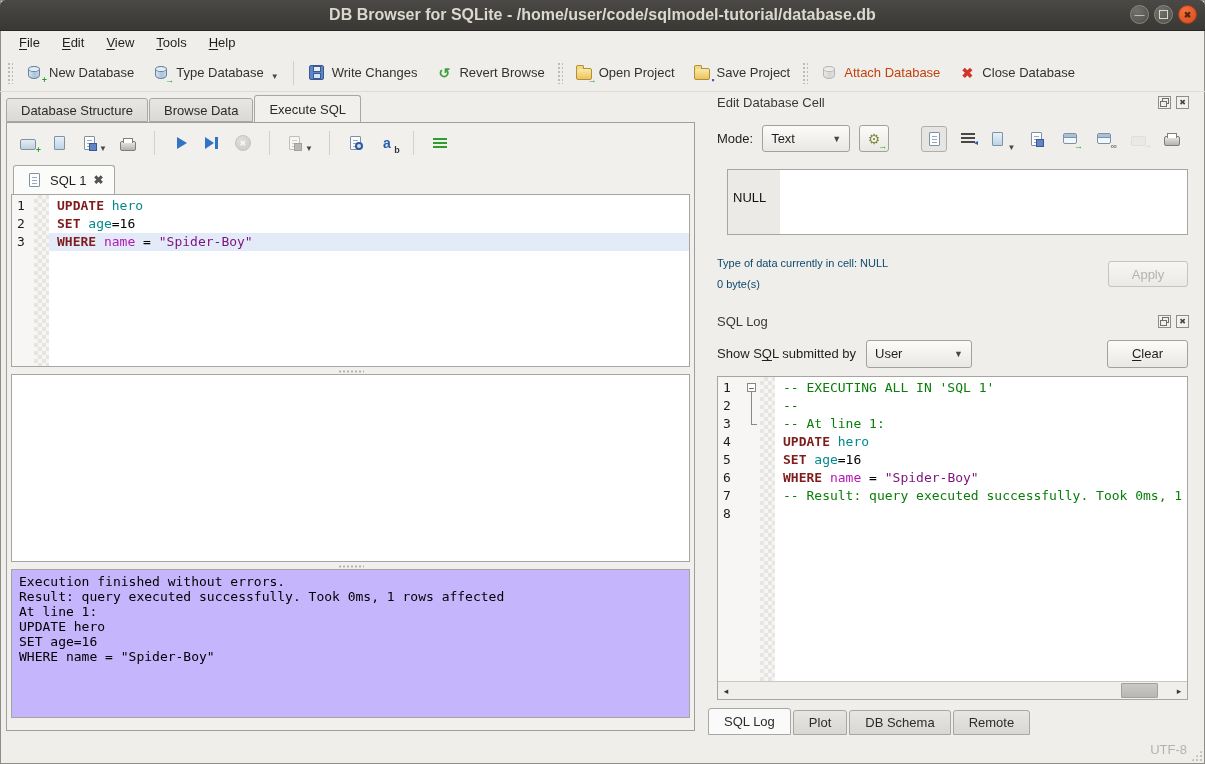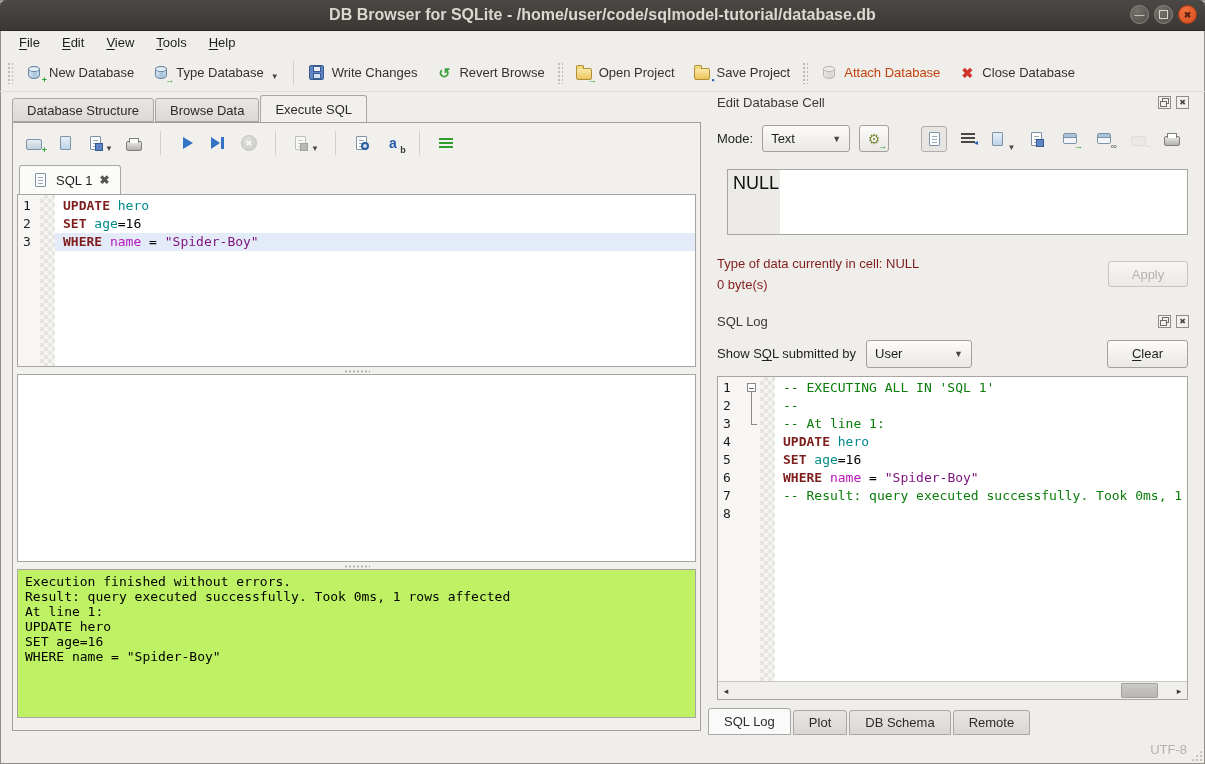--- a/index.html
+++ b/index.html
@@ -52,21 +52,21 @@
   .sh-stop{width:14px;height:14px;border-radius:50%;background:radial-gradient(circle at 35% 30%,#cfcdc9,#a9a7a3);border:1px solid #969492;display:flex;align-items:center;justify-content:center;}
   .sh-stop::before{content:"✖";color:#fff;font-size:8px;}
   .sh-lines-green{width:14px;height:11px;background:repeating-linear-gradient(#2f9e2f 0 2px,transparent 2px 4px);}
   .sh-wrap{width:14px;height:11px;background:repeating-linear-gradient(#4a4846 0 2px,transparent 2px 4px);position:relative;}
   .sh-wrap::after{content:"◂";position:absolute;right:-3px;bottom:-3px;color:#2a5db0;font-size:8px;}
   .sh-win{width:14px;height:11px;background:#f3f6fa;border:1px solid #7e92a6;border-radius:2px;position:relative;box-sizing:border-box;}
   .sh-win::before{content:"";position:absolute;left:0;top:0;right:0;height:3px;background:#a9c0d8;border-bottom:1px solid #7e92a6;}
   .sh-nullrect{width:13px;height:8px;background:#dcdad6;border:1px solid #b1afab;border-radius:2px;margin-top:4px;}
 
   
-  #left-col{position:absolute;left:12px;top:95px;width:689px;height:636px;}
+  #left-col{position:absolute;left:6px;top:95px;width:689px;height:636px;}
   #main-tabs{display:flex;align-items:flex-end;height:27px;}
   .mtab{height:24px;padding:0 14px;display:flex;align-items:center;font-size:13px;background:linear-gradient(#e9e7e3,#dbd9d5);border:1px solid #a9a7a2;border-radius:3px 3px 0 0;margin-right:1px;color:#2c2b29;box-sizing:border-box;}
   .mtab.active{height:27px;background:#f1f0ec;border-bottom:none;position:relative;z-index:2;}
   #left-frame{position:absolute;top:27px;left:0;right:0;bottom:0;border:1px solid #a19f9b;background:#f1f0ec;padding:6px 4px 0 4px;display:flex;flex-direction:column;box-sizing:border-box;}
   #sql-toolbar{display:flex;align-items:center;gap:11px;padding:2px 2px 9px 7px;}
   .sqlico{min-width:20px;height:20px;display:flex;align-items:center;justify-content:center;position:relative;}
   #subtab-row{display:flex;align-items:flex-end;height:30px;padding-left:2px;position:relative;z-index:2;}
   #subtab{height:29px;background:#fbfbfa;border:1px solid #a9a7a2;border-bottom:none;border-radius:3px 3px 0 0;display:flex;align-items:center;gap:7px;padding:0 11px;font-size:13px;color:#1e1e1c;box-sizing:border-box;}
   #subtab .close{color:#55534f;font-weight:bold;font-size:12px;}
 
@@ -88,44 +88,44 @@
   .tk-id{color:#008b8b;}
   .tk-fld{color:#b517b5;}
   .tk-str{color:#7d117d;}
   .tk-cm{color:#0a7d0a;}
   .tk-pl{color:#000;}
   #sql-editor-box{height:173px;}
   #sql-editor-box .gut{min-width:22px;}
   #results-box{height:188px;background:#fff;border:1px solid #a7a5a1;box-sizing:border-box;}
   .vsplit{height:7px;position:relative;}
   .vsplit::after{content:"";position:absolute;left:50%;top:3px;width:26px;height:3px;margin-left:-13px;background-image:radial-gradient(circle,#b1afab 1px,transparent 1.2px);background-size:4px 3px;}
-  #message-box{flex:1;margin-bottom:12px;background:#bef264;border:1px solid #a7a5a1;box-sizing:border-box;font-family:"DejaVu Sans Mono",monospace;font-size:13px;line-height:15px;padding:4px 7px;color:#000;overflow:hidden;}
+  #message-box{flex:1;margin-bottom:12px;background:#c4b5fd;border:1px solid #a7a5a1;box-sizing:border-box;font-family:"DejaVu Sans Mono",monospace;font-size:13px;line-height:15px;padding:4px 7px;color:#000;overflow:hidden;}
 
   
   #right-col{position:absolute;left:705px;top:92px;width:492px;height:642px;}
   .dock-title{display:flex;align-items:center;font-size:13px;color:#3a3936;padding:0 8px 0 12px;height:20px;}
   .dock-title .sp{flex:1;}
   .dk-btn{width:13px;height:13px;border:1px solid #8f8d89;background:#f2f1ed;margin-left:5px;position:relative;display:flex;align-items:center;justify-content:center;font-size:8px;color:#4a4846;box-sizing:border-box;}
   .dk-float::before{content:"";position:absolute;top:1px;right:1px;width:5px;height:4px;border:1px solid #6f6d69;}
   .dk-float::after{content:"";position:absolute;bottom:1px;left:1px;width:5px;height:4px;border:1px solid #6f6d69;background:#f2f1ed;}
   .dk-close::before{content:"✖";}
   #mode-row{display:flex;align-items:center;gap:9px;margin:12px 12px 0 12px;height:29px;font-size:13px;color:#1f1f1d;}
   .cmb{height:27px;background:linear-gradient(#fcfbfa,#eae8e4);border:1px solid #a3a19c;border-radius:3px;display:flex;align-items:center;padding:0 8px;font-size:13px;color:#1f1f1d;box-sizing:border-box;}
   .cmb .caret{margin-left:auto;font-size:9px;color:#4a4846;padding-left:8px;}
   #mode-select{width:88px;}
   .sqbtn{width:30px;height:27px;border:1px solid #a3a19c;border-radius:3px;background:linear-gradient(#fcfbfa,#eae8e4);display:flex;align-items:center;justify-content:center;box-sizing:border-box;}
   #cell-toolbar{margin-left:auto;display:flex;gap:8px;align-items:center;}
   .cellico{width:26px;height:26px;display:flex;align-items:center;justify-content:center;border-radius:3px;box-sizing:border-box;position:relative;}
   .cellico.pressed{background:#e7e5e1;border:1px solid #b1afab;}
   .cellico.disabled{opacity:.5;}
   #cell-editor{margin:16px 9px 0 22px;height:66px;background:#fff;border:1px solid #a7a5a1;position:relative;box-sizing:border-box;}
   #cell-margin{position:absolute;left:0;top:0;bottom:0;width:52px;background:#eceae6;}
-  #cell-value{position:relative;padding:3px 5px;font-size:18px;color:#111;}
+  #cell-value{position:relative;padding:20px 5px;font-size:13px;color:#111;}
   #cell-info-row{margin:18px 9px 0 12px;display:flex;align-items:center;}
-  #cell-info-row .txt{font-size:13px;color:#7f1d1d;line-height:21px;}
+  #cell-info-row .txt{font-size:11px;color:#0c4a6e;line-height:21px;}
   .btn{background:linear-gradient(#fcfbfa,#eae8e4);border:1px solid #a3a19c;border-radius:3px;font-size:13px;color:#1f1f1d;display:flex;align-items:center;justify-content:center;box-sizing:border-box;}
   #apply-btn{margin-left:auto;width:80px;height:26px;background:linear-gradient(#f7f6f4,#eceae6);border:1px solid #c6c4c0;color:#b5b3af;}
   #sqllog-title{margin-top:16px;}
   #filter-row{display:flex;align-items:center;gap:10px;margin:8px 9px 0 12px;height:29px;font-size:13px;color:#1f1f1d;}
   #filter-select{width:106px;height:28px;text-align:center;}
   #clear-btn{margin-left:auto;width:81px;height:28px;}
   #log-wrap{margin:8px 9px 0 12px;border:1px solid #a7a5a1;box-sizing:border-box;}
   #sql-log-box{height:304px;border:none;}
   #sql-log-box .gut{min-width:26px;}
   #hscroll{height:17px;border-top:1px solid #c9c7c3;background:#f0efeb;position:relative;}

